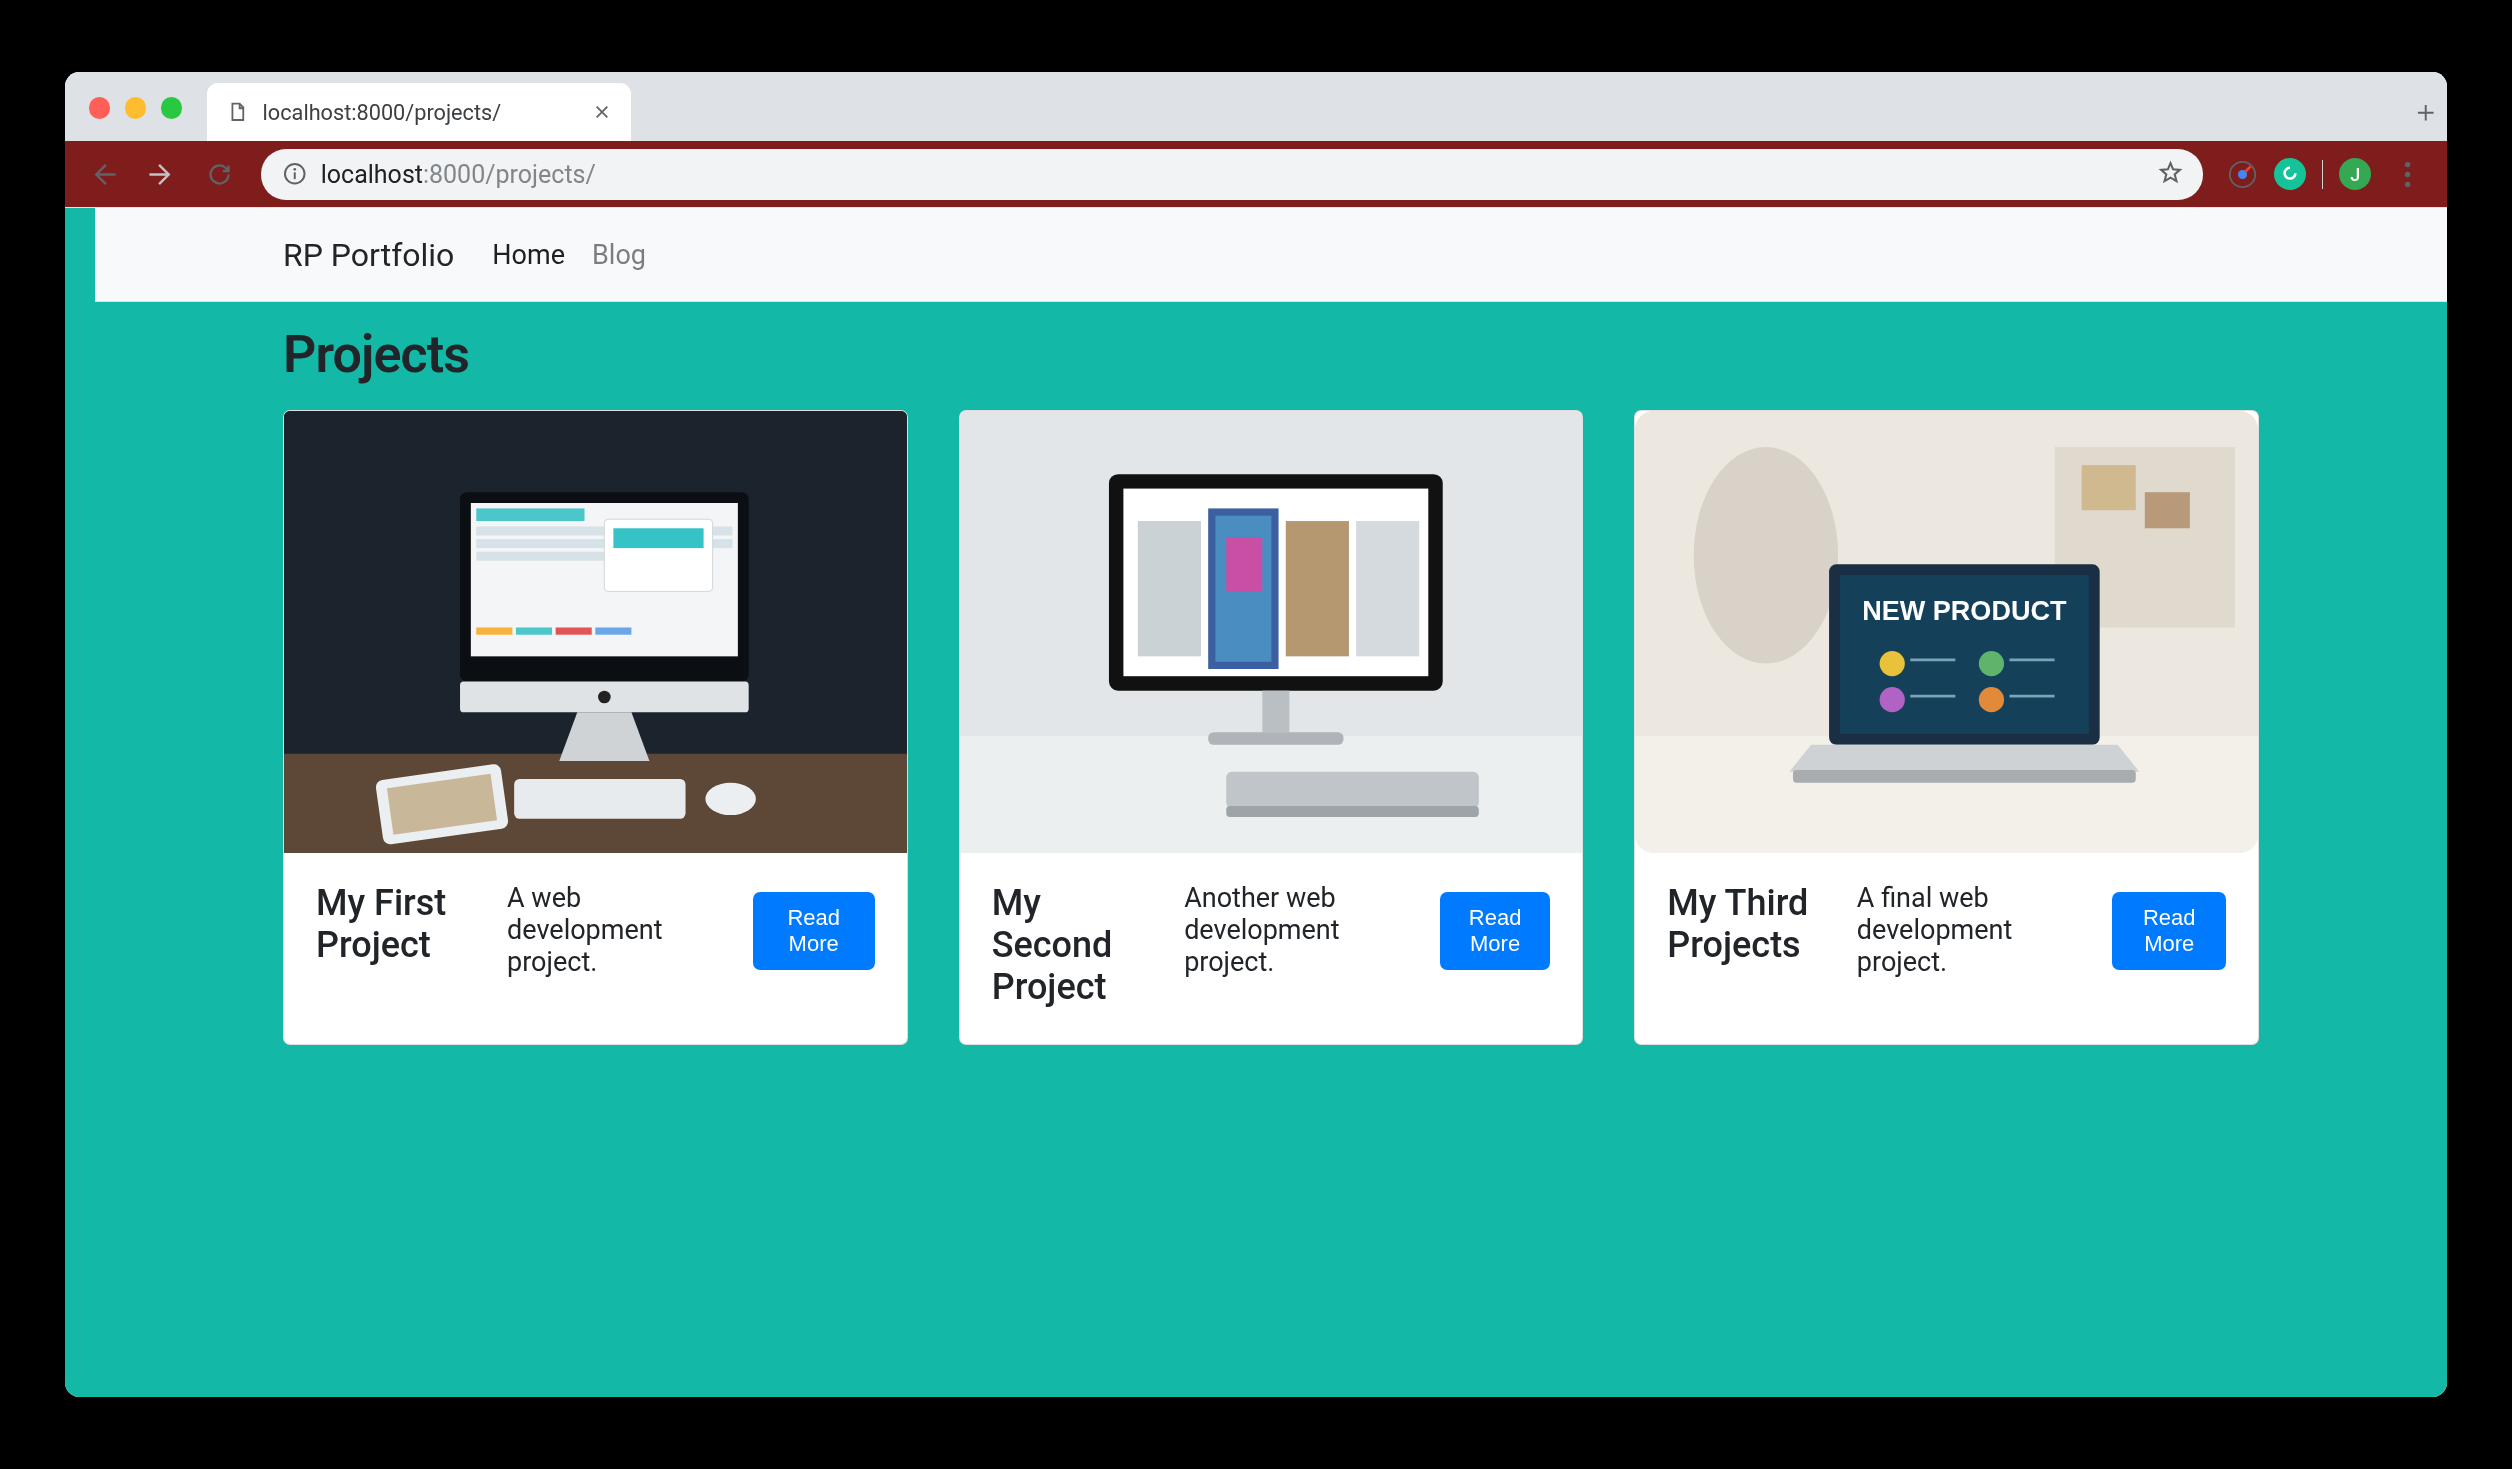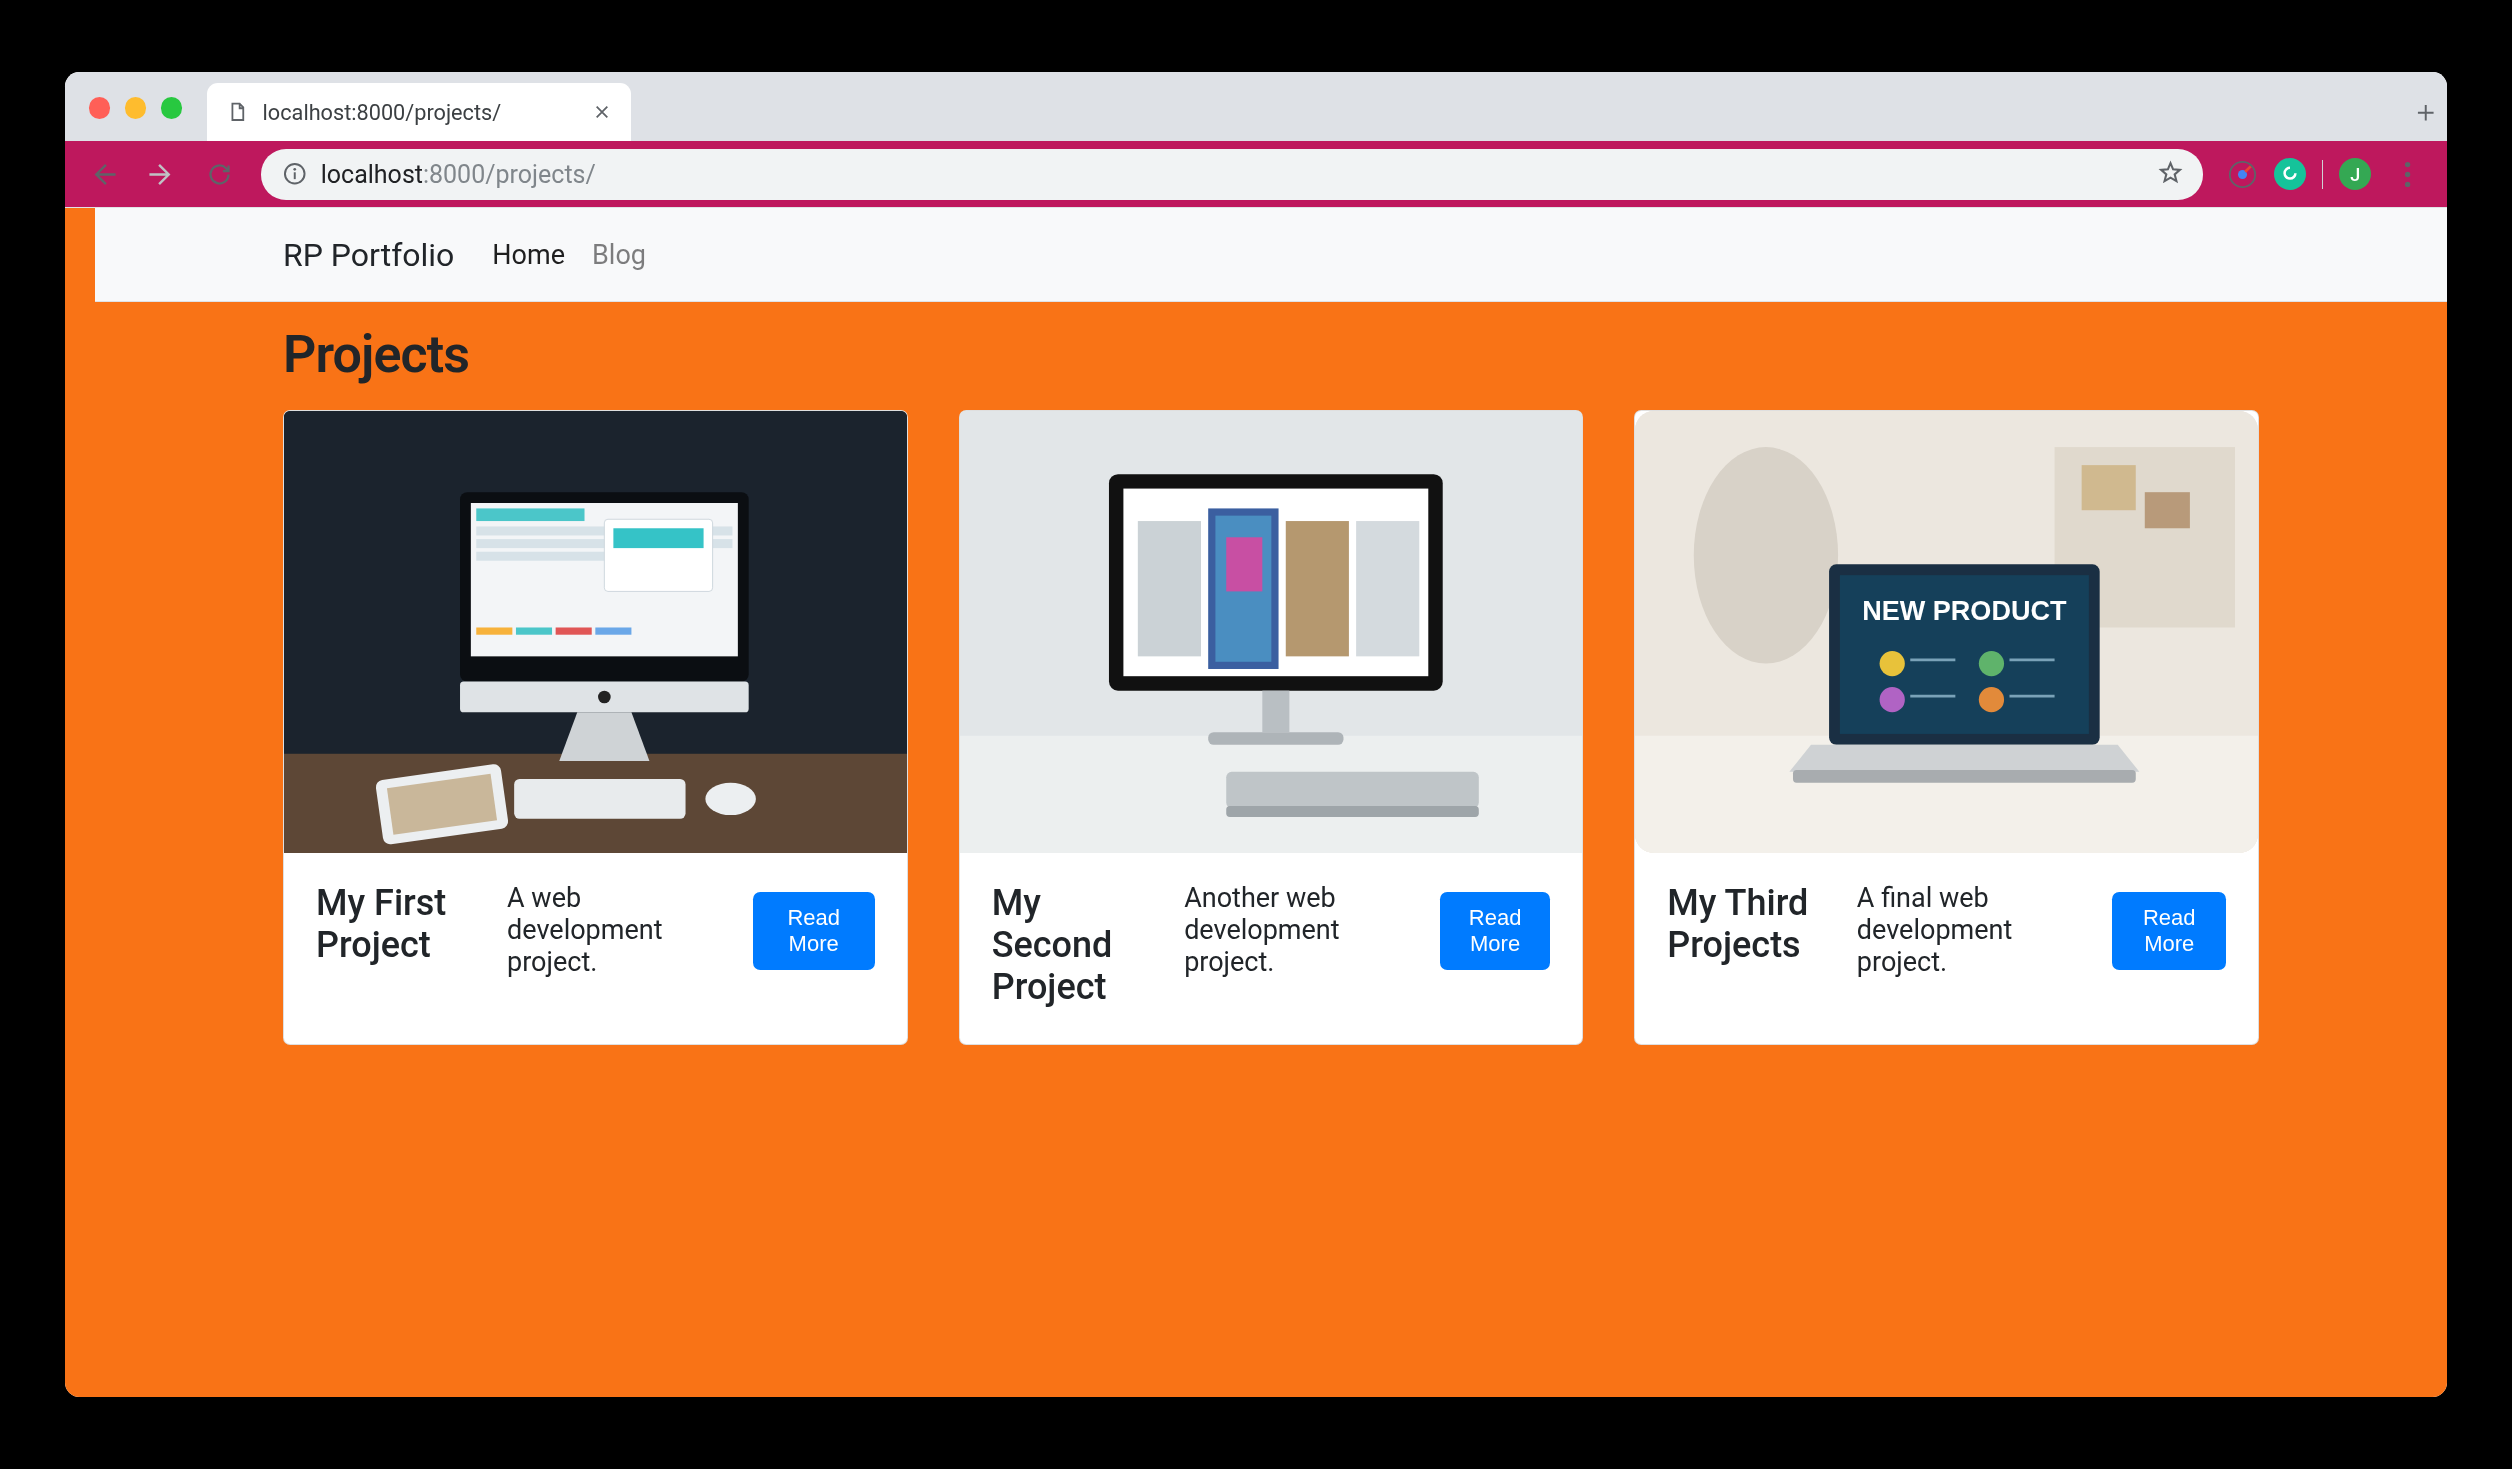--- a/index.html
+++ b/index.html
@@ -65,21 +65,21 @@
     }
     .tab .title { flex: 1; white-space: nowrap; overflow: hidden; text-overflow: ellipsis; }
     .tab .close { width: 21.7px; height:21.7px; display:flex; align-items:center; justify-content:center; color:#5f6368; }
     .new-tab {
       width: 43px; height: 43px; display:flex; align-items:center; justify-content:center;
       color:#5f6368; margin-left: 10.8px; margin-bottom: 7.2px;
     }
     
     .toolbar {
       height: 67px;
-      background: #be185d;
+      background: #7f1d1d;
       border-bottom: 0.9px solid #e1e3e6;
       display: flex;
       align-items: center;
       padding: 0 12.6px;
       gap: 7.2px;
     }
     .nav-btn {
       width: 51px; height: 51px; display:flex; align-items:center; justify-content:center;
       border-radius: 50%; color:#5f6368;
     }
@@ -110,21 +110,21 @@
     .url .path { color:#80868b; }
     .star-icon { color:#5f6368; }
     .ext-icons { display:flex; align-items:center; gap:16px; padding:0 7.2px; }
     .ext-icon { width:32px; height:32px; border-radius:50%; display:flex; align-items:center; justify-content:center; }
     .divider { width:0.9px; height:29px; background:#cfd1d4; }
     .avatar { width:32px; height:32px; border-radius:50%; background:#34a853; color:#fff; display:flex; align-items:center; justify-content:center; font-weight:500; font-size:18px;}
     .menu-icon { width:40px; height:40px; display:flex; align-items:center; justify-content:center; color:#5f6368;}
     
     .page {
       flex: 1;
-      background: #f97316;
+      background: #14b8a6;
       overflow: auto;
       padding-left: 30px;
     }
     .navbar {
       height: 94px;
       background: #f8f9fa;
       display: flex;
       align-items: center;
       border-bottom: 0.9px solid #e0e2e5;
     }

